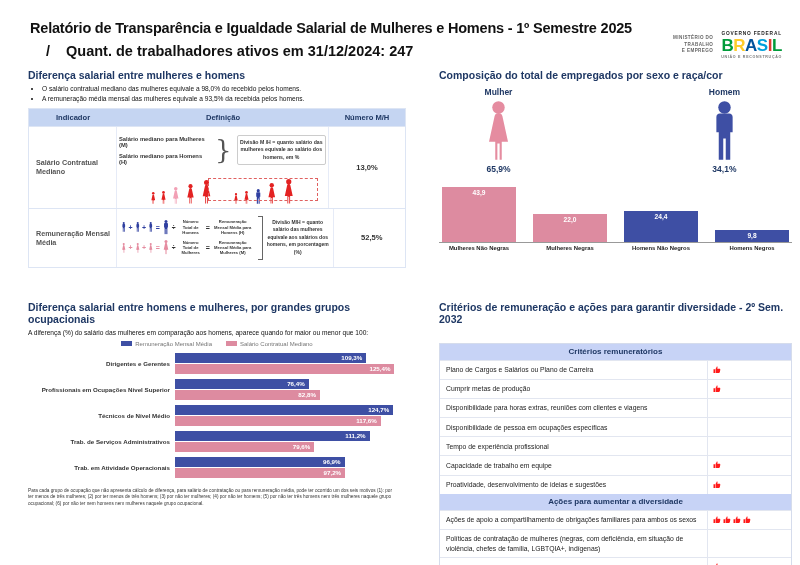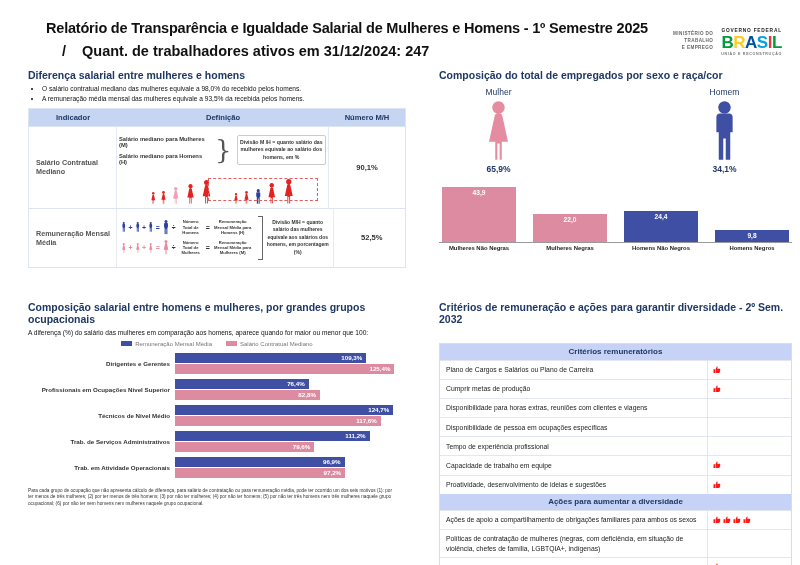--- a/index.html
+++ b/index.html
@@ -1,19 +1,19 @@
 <!DOCTYPE html>
 <html><head>
 <meta charset="utf-8">
 <style>
   html,body{margin:0;padding:0;background:#e8e8e8;}
   .page{width:800px;height:565px;background:#fff;position:relative;overflow:hidden;
         font-family:"Liberation Sans",sans-serif;color:#222;margin:0 auto;}
   
-  .hdr{padding:20px 18px 0 46px;display:flex;justify-content:space-between;align-items:center;}
+  .hdr{padding:20px 18px 0 30px;display:flex;justify-content:space-between;align-items:flex-end;}
   .hdr h1{font-size:14.5px;font-weight:bold;margin:0;color:#111;letter-spacing:-.2px;}
   .hdr .line2{font-size:14.5px;font-weight:bold;margin-top:7px;color:#111;display:flex;}
   .hdr .sep{margin:0 16px;}
   .logos{display:flex;align-items:center;gap:8px;margin-top:4px;}
   .ministry{font-size:4.6px;font-weight:bold;color:#666;text-align:right;line-height:1.5;letter-spacing:.4px;}
   .brasil{display:flex;flex-direction:column;align-items:center;}
   .gov-label{font-size:4.8px;font-weight:bold;color:#222;letter-spacing:.8px;}
   .brand{font-size:17px;font-weight:900;letter-spacing:-.5px;line-height:1;margin:1px 0;}
   .tagline{font-size:3.6px;font-weight:bold;color:#777;letter-spacing:.7px;}
   
@@ -48,21 +48,21 @@
   .op{font-size:7px;font-weight:bold;}
   .opb{color:#2F3FA0}.opp{color:#E58CA0}.opk{color:#333}
   .flabel{font-size:4.2px;font-weight:bold;color:#333;text-align:center;line-height:1.3;}
   .fl-count{width:26px;}
   .fl-res{width:42px;}
   .bracket{width:4px;height:42px;border-top:1px solid #666;border-right:1px solid #666;border-bottom:1px solid #666;}
   .def-note2{font-size:5px;font-weight:bold;color:#333;width:62px;text-align:center;line-height:1.5;}
   
   .figures{display:flex;justify-content:space-between;padding:2px 52px 0 44px;}
   .figure{display:flex;flex-direction:column;align-items:center;}
-  .fig-label{font-size:8.5px;font-weight:normal;color:#1F3864;margin-bottom:4px;}
+  .fig-label{font-size:8.5px;font-weight:bold;color:#1F3864;margin-bottom:4px;}
   .fig-pct{font-size:8.5px;font-weight:bold;color:#1F3864;margin-top:3px;}
   .comp-chart{display:flex;align-items:flex-end;gap:17px;height:58px;border-bottom:1px solid #999;
               margin-top:10px;padding:0 3px;}
   .comp-col{width:74px;display:flex;flex-direction:column;justify-content:flex-end;}
   .comp-bar{width:74px;}
   .comp-val{font-size:6.6px;font-weight:bold;color:#fff;text-align:center;padding-top:2px;}
   .comp-cats{display:flex;gap:17px;padding:2px 3px 0 3px;}
   .comp-cat{width:74px;font-size:5.9px;font-weight:bold;color:#222;text-align:center;}
   
   .subtitle{font-size:6.6px;color:#111;margin:1px 0 5px 0;}
@@ -189,21 +189,21 @@
                 </svg>
               <svg class="person red" style="width:11.5px;height:21px">
                   <use href="#sym-woman"></use>
                 </svg>
               <svg class="person red" style="width:13.5px;height:25px">
                   <use href="#sym-woman"></use>
                 </svg>
             </div>
           </div>
           <div class="ind-cell">
-              <span class="ratio">90,1%</span>
+              <span class="ratio">13,0%</span>
             </div>
         </div>
 
         <div class="ind-row">
           <div class="ind-cell">
               <span class="ind-name">Remuneração Mensal Média</span>
             </div>
           <div class="ind-cell defcell">
             <div class="formwrap">
               <div class="formulas">
@@ -303,21 +303,21 @@
         </div>
       <div class="comp-cats" id="comp-cats">
           <div class="comp-cat">Mulheres Não Negras</div>
           <div class="comp-cat">Mulheres Negras</div>
           <div class="comp-cat">Homens Não Negros</div>
           <div class="comp-cat">Homens Negros</div>
         </div>
     </div>
 
     <div>
-      <div class="sec-title">Composição salarial entre homens e mulheres, por grandes grupos ocupacionais</div>
+      <div class="sec-title">Diferença salarial entre homens e mulheres, por grandes grupos ocupacionais</div>
       <div class="subtitle">A diferença (%) do salário das mulheres em comparação aos homens, aparece quando for maior ou menor que 100:</div>
       <div class="legend" id="occ-legend">
           <div class="legend-item">
             <div class="swatch" style="background: rgb(62, 79, 164);"></div>
             <span>Remuneração Mensal Média</span>
           </div>
           <div class="legend-item">
             <div class="swatch" style="background: rgb(221, 139, 160);"></div>
             <span>Salário Contratual Mediano</span>
           </div>

